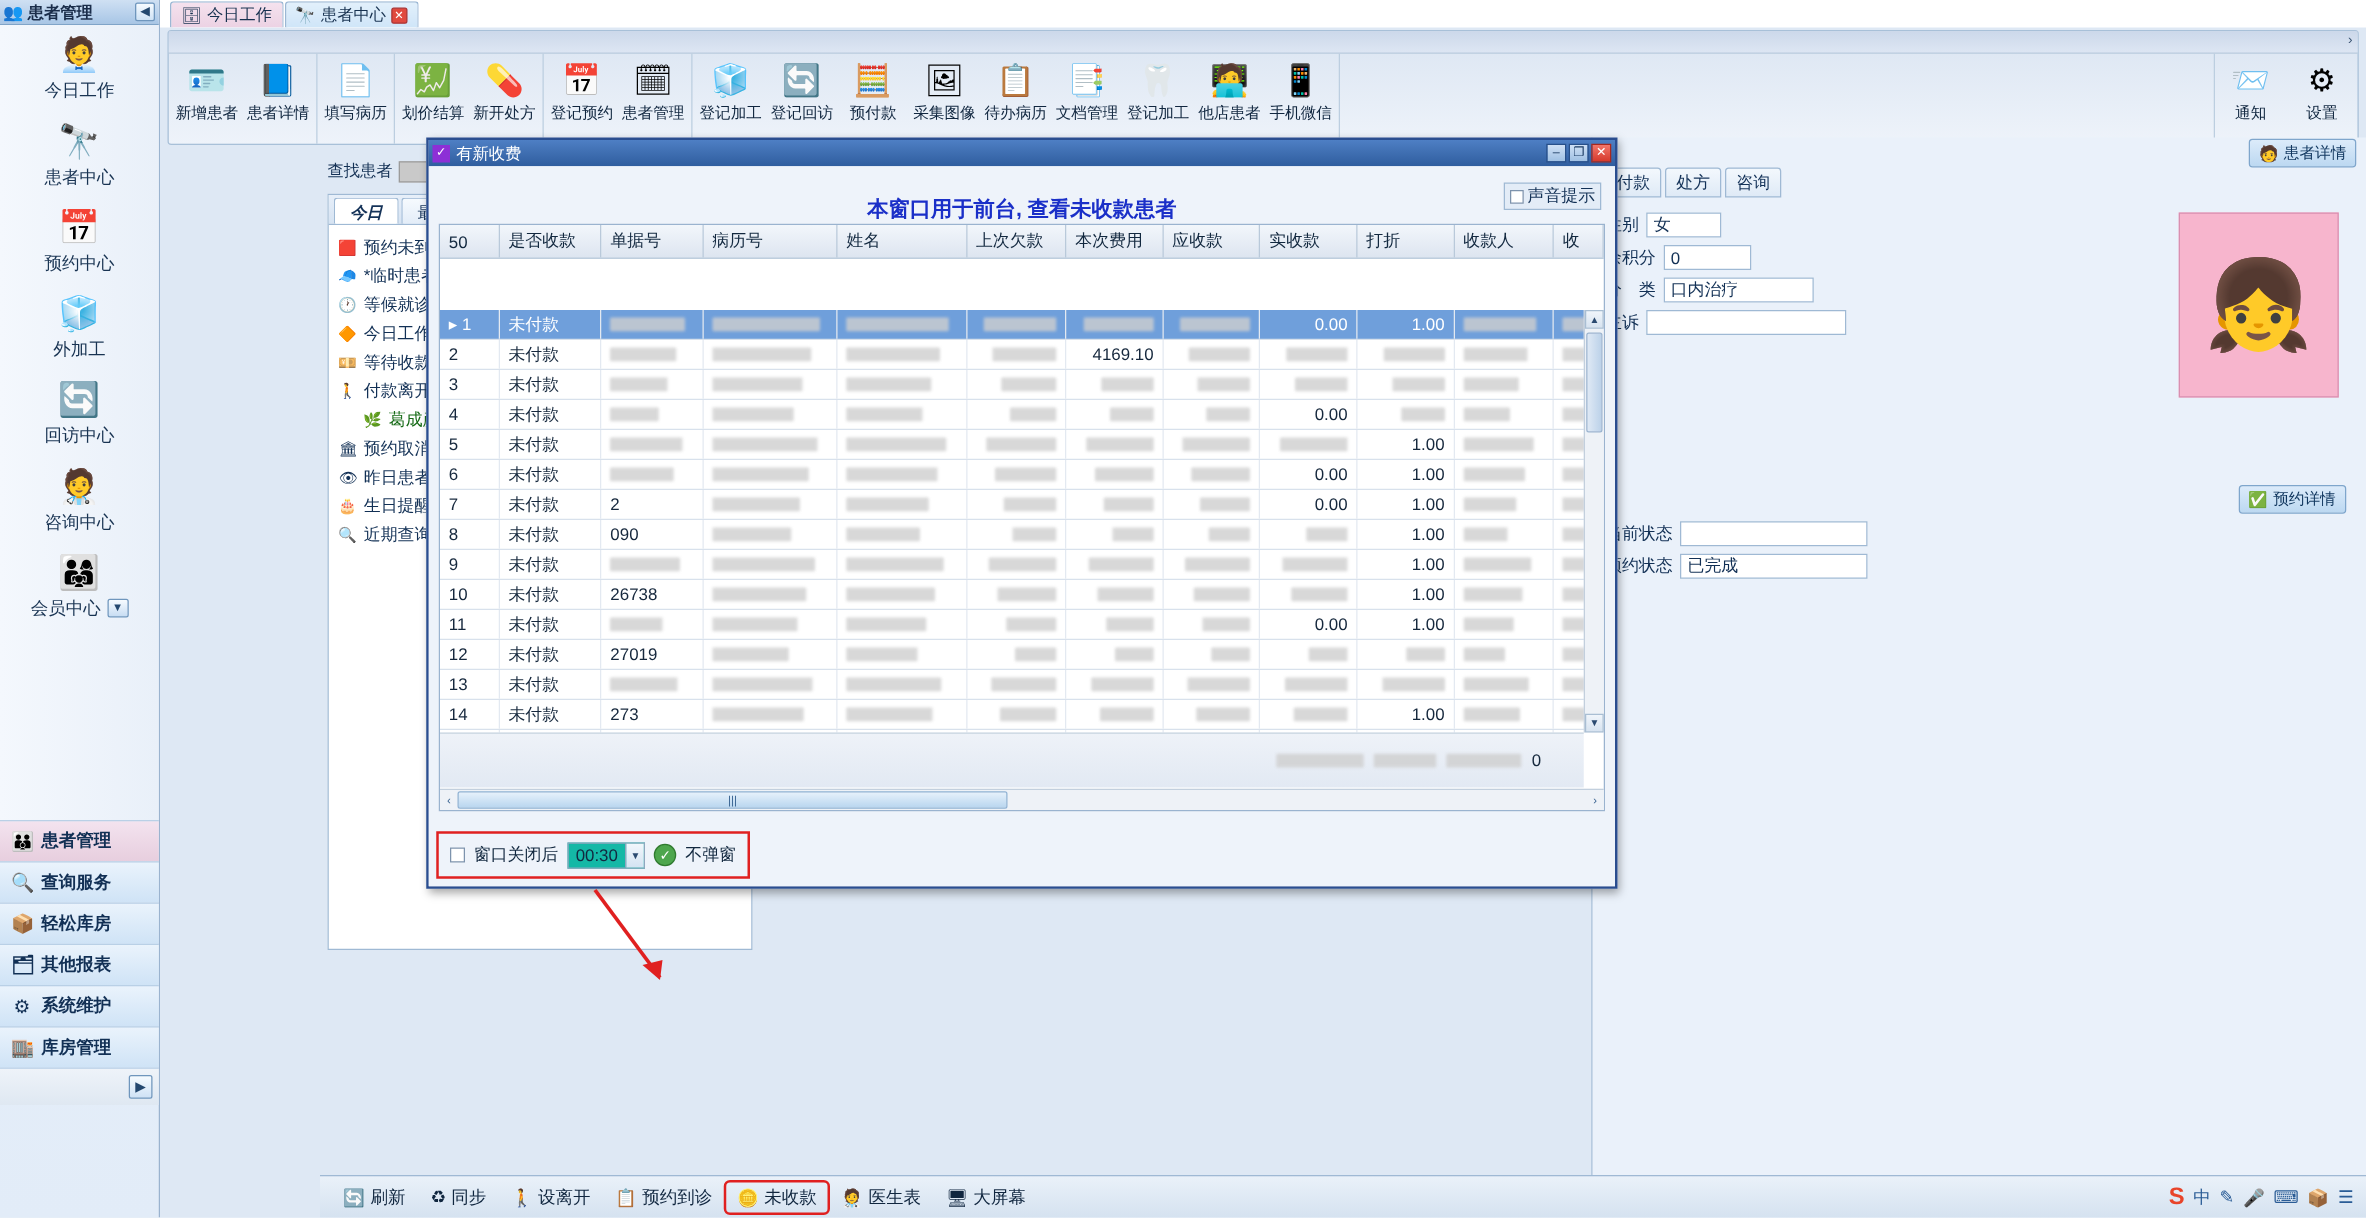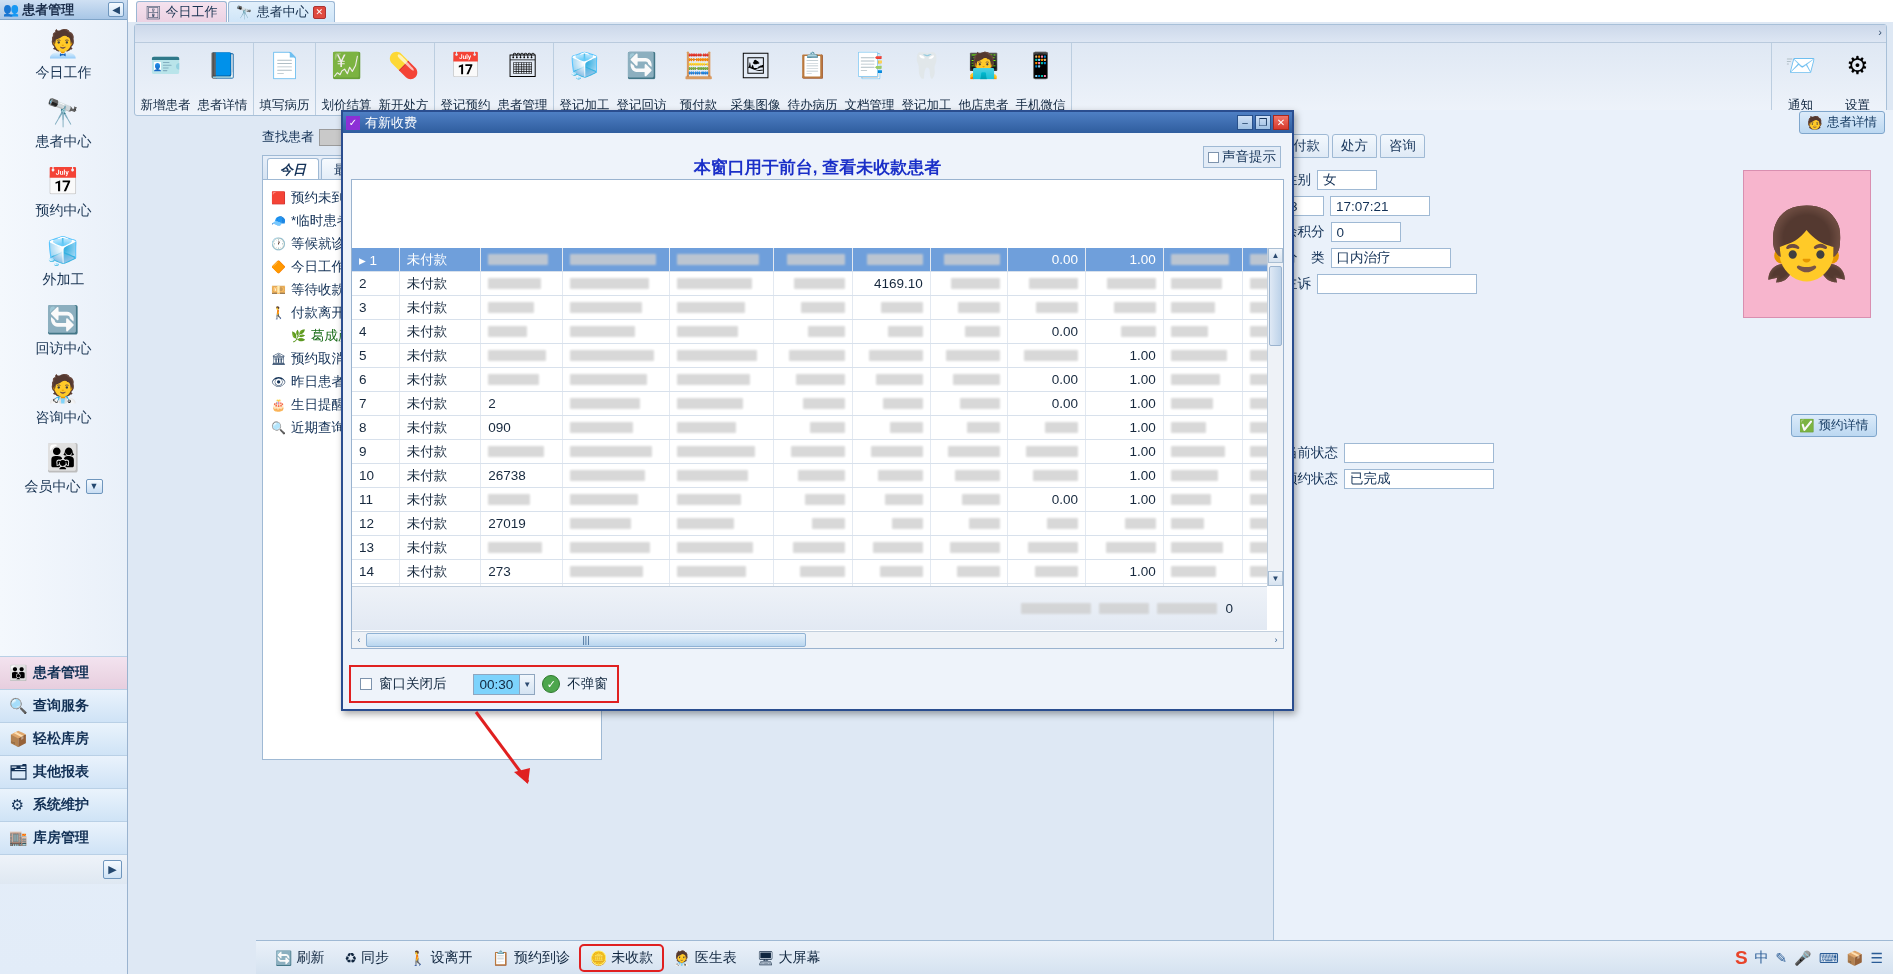--- a/index.html
+++ b/index.html
@@ -65,21 +65,21 @@
   #ribbon { margin:2px 6px 0 6px; height:92px; border:1px solid #a8c0d8; border-radius:3px;
             background:linear-gradient(to bottom,#dbe5f2,#eef3fa); position:relative; }
   #ribbon-strip { height:18px; background:linear-gradient(to bottom,#ccd8ea,#dde6f3);
                   border-bottom:1px solid #b9cadd; position:relative;}
   #ribbon-strip .more{position:absolute;right:4px;top:1px;font-size:11px;color:#36506f;}
   #ribbon-items { display:flex; height:72px; }
   .rb-group{display:flex;border-right:1px solid #bccee0;padding:0 2px;}
   .rb-btn { width:57px; display:flex; flex-direction:column; align-items:center; justify-content:flex-start;
             padding-top:5px; }
   .rb-btn .ico{font-size:25px;height:34px;line-height:34px;}
-  .rb-btn .lbl{font-size:12.5px;color:#10263f;white-space:nowrap;margin-top:15px;}
+  .rb-btn .lbl{font-size:12.5px;color:#10263f;white-space:nowrap;}
   #ribbon-right{margin-left:auto;display:flex;border-left:1px solid #bccee0;}
 
   
   #findbar{position:absolute;left:134px;top:125px;width:340px;height:24px;
            display:flex;align-items:center;gap:5px;font-size:13px;color:#133054;}
   #findbar .redact{width:150px;height:17px;background:#c9c9c9;border:1px solid #9b9b9b;}
   #list-panel{position:absolute;left:134px;top:155px;width:340px;height:605px;
     border:1px solid #9fb9d4;background:#fff;}
   #list-tabs{height:24px;display:flex;gap:2px;padding:2px 4px 0 4px;
     background:linear-gradient(to bottom,#e7eff9,#d6e3f2);border-bottom:1px solid #9fb9d4;}
@@ -155,21 +155,21 @@
   #vscroll .ar{height:15px;display:flex;align-items:center;justify-content:center;font-size:8px;color:#2b4a70;
     background:linear-gradient(to bottom,#f0f5fb,#d7e3f0);border:1px solid #a9bed3;}
   #hscroll{position:absolute;left:0;right:0;bottom:0;height:17px;display:flex;align-items:center;
     background:#eef2f7;border-top:1px solid #c2cfdd;}
   #hscroll .hthumb{height:14px;background:linear-gradient(to bottom,#e6f1fb,#b9d6ef);
     border:1px solid #8fb2d4;border-radius:2px;display:flex;align-items:center;justify-content:center;
     font-size:9px;color:#36618f;}
   #modal-bottom{position:absolute;left:8px;bottom:8px;height:34px;display:flex;align-items:center;gap:7px;
     padding:0 9px;outline:2px solid #e02020;background:#eef3fa;}
   #modal-bottom .cb{width:12px;height:12px;border:1px solid #7d93ad;background:#fff;}
-  #modal-bottom .spin{display:flex;align-items:center;border:1px solid #8fa6bf;background:#7dd3fc;height:21px;margin-left:19px;}
+  #modal-bottom .spin{display:flex;align-items:center;border:1px solid #8fa6bf;background:#14b8a6;height:21px;}
   #modal-bottom .spin .v{padding:0 6px;font-size:13.5px;color:#12283f;}
   #modal-bottom .spin .dd{width:15px;height:19px;border-left:1px solid #8fa6bf;
     background:linear-gradient(to bottom,#f2f7fc,#d4e3f2);font-size:8px;color:#2b4a70;
     display:flex;align-items:center;justify-content:center;}
   #modal-bottom .ok{width:18px;height:18px;border-radius:50%;background:#4da64d;color:#fff;font-size:11px;
     display:flex;align-items:center;justify-content:center;border:1px solid #2f7a2f;}
   #arrow-ann{position:absolute;left:470px;top:710px;width:80px;height:80px;}
 </style>
 </head>
 <body>
@@ -424,24 +424,20 @@
       <div class="rtab">付款</div>
       <div class="rtab">处方</div>
       <div class="rtab">咨询</div>
     </div>
     <div style="padding:6px 10px;">
       <div class="fld">
         <span>性别</span>
         <span class="box">女</span>
       </div>
       <div class="fld">
-        <span class="box" style="min-width:40px">3</span>
-        <span class="box" style="min-width:100px">17:07:21</span>
-      </div>
-      <div class="fld">
         <span>余积分</span>
         <span class="box" style="min-width:70px">0</span>
       </div>
       <div class="fld">
         <span>分　类</span>
         <span class="box" style="min-width:120px">口内治疗</span>
       </div>
       <div class="fld">
         <span>主诉</span>
         <span class="box" style="min-width:160px"></span>
@@ -521,20 +517,34 @@
     <div id="modal-banner">
       <span class="bt">本窗口用于前台, 查看未收款患者</span>
       <span id="sound-hint">
         <span class="cb"></span>
         <span>声音提示</span>
       </span>
     </div>
 
     <div id="grid-wrap">
 
+      <div id="grid-head">
+        <div class="gh" style="width:48px">50</div>
+        <div class="gh" style="width:82px">是否收款</div>
+        <div class="gh" style="width:82px">单据号</div>
+        <div class="gh" style="width:108px">病历号</div>
+        <div class="gh" style="width:104px">姓名</div>
+        <div class="gh" style="width:80px">上次欠款</div>
+        <div class="gh" style="width:78px">本次费用</div>
+        <div class="gh" style="width:78px">应收款</div>
+        <div class="gh" style="width:78px">实收款</div>
+        <div class="gh" style="width:78px">打折</div>
+        <div class="gh" style="width:80px">收款人</div>
+        <div class="gh" style="width:40px">收</div>
+      </div>
 
       <div id="grid-body">
           <div class="grow sel">
             <div class="gcell" style="width: 48px;">▸ 1</div>
             <div class="gcell" style="width: 82px;">未付款</div>
             <div class="gcell" style="width: 82px;">
               <span class="blur" style="width: 60px;"></span>
             </div>
             <div class="gcell" style="width: 108px;">
               <span class="blur" style="width: 86px;"></span>

